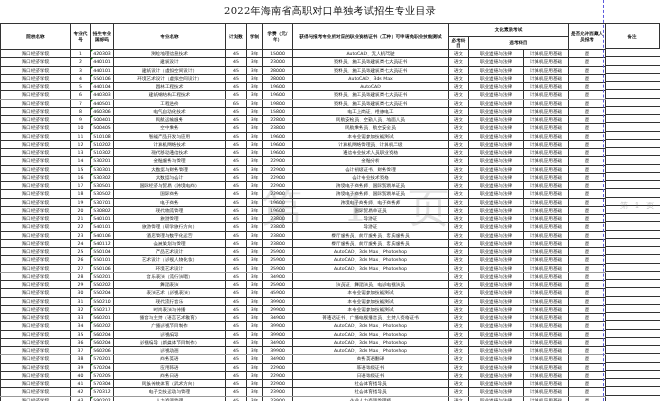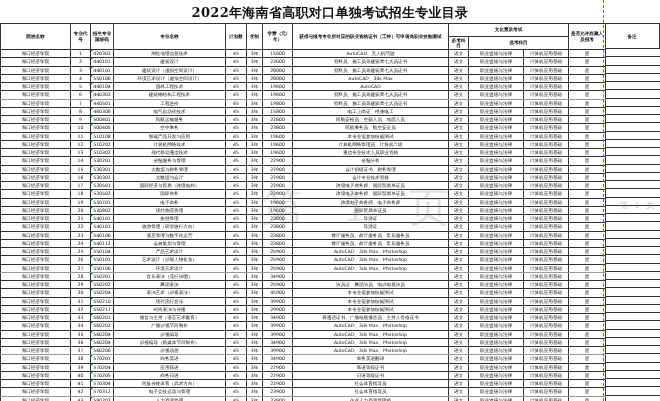--- a/index.html
+++ b/index.html
@@ -1,20 +1,20 @@
 <!DOCTYPE html>
 <html><head>
 <meta charset="utf-8">
 <style>
   * { margin:0; padding:0; box-sizing:border-box; }
   html, body { width:660px; height:401px; overflow:hidden; background:#ffffff; }
   body { position:relative; font-family:"DejaVu Sans", sans-serif; color:#111; }
   .title {
     position:absolute; left:0; top:4px; width:660px; text-align:center;
-    font-family:"DejaVu Serif", serif; font-weight:bold; font-size:13px; letter-spacing:0.3px;
+    font-family:"DejaVu Serif", serif; font-weight:normal; font-size:10px; letter-spacing:0.3px;
   }
   table.sheet {
     position:absolute; left:0; top:23px; border-collapse:collapse; table-layout:fixed;
     width:605px;
   }
   table.sheet td, table.sheet th {
     border:0.6px solid #333; font-size:4.6px; line-height:5px; text-align:center;
     overflow:hidden; white-space:nowrap; padding:0 1px; font-weight:normal;
   }
   table.sheet th { font-weight:bold; font-size:4.6px; white-space:normal; line-height:5.4px; }

